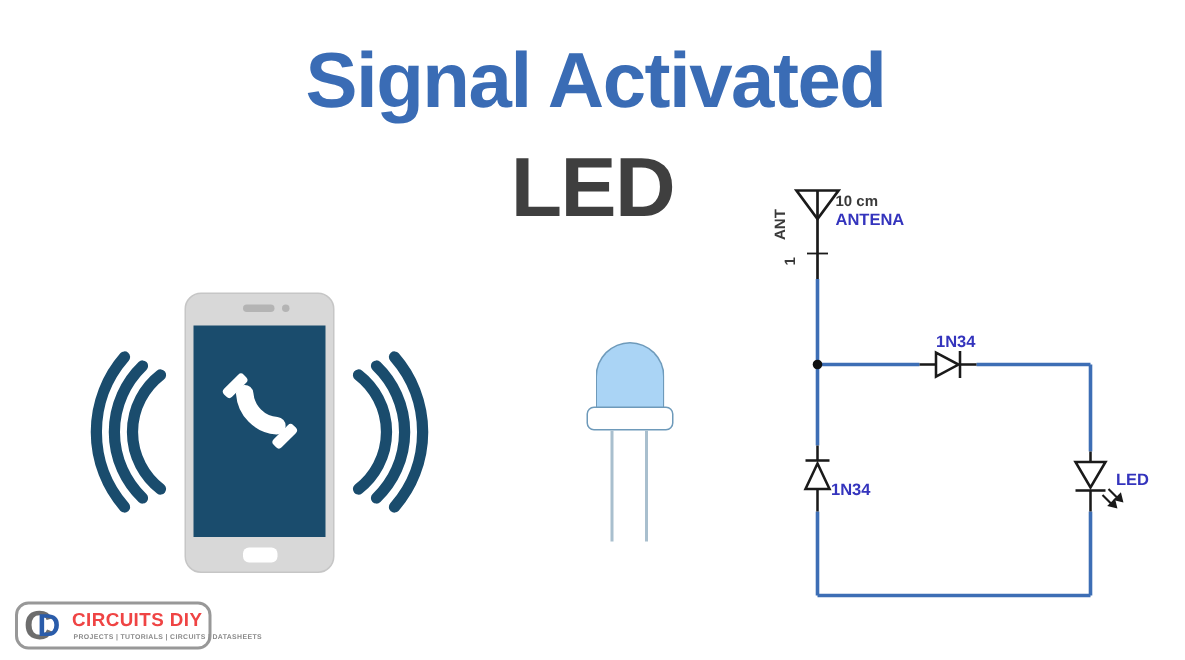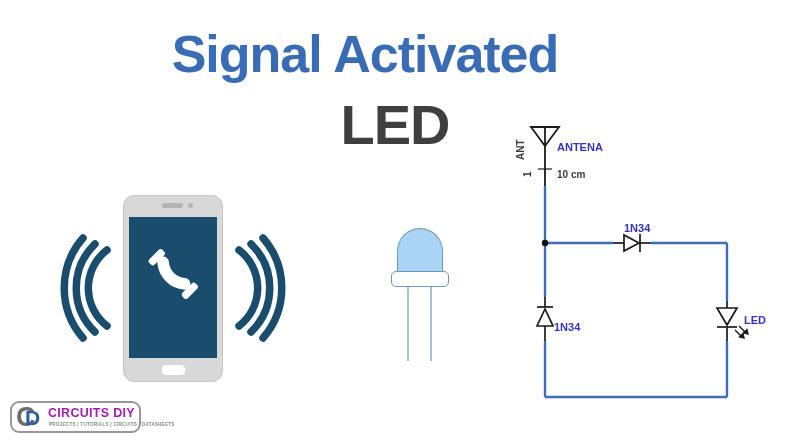--- a/index.html
+++ b/index.html
@@ -2,21 +2,21 @@
 <html><head>
 <meta charset="utf-8">
 <style>
   html,body{margin:0;padding:0;}
   body{width:790px;height:440px;background:#ffffff;overflow:hidden;
        font-family:"Liberation Sans",sans-serif;}
   #stage{position:relative;width:790px;height:440px;background:#fff;}
 
   
   .title-line1{position:absolute;top:24px;left:0;width:730px;text-align:center;
-    font-size:52px;font-weight:700;letter-spacing:-1px;color:#3a6cb5;margin:0;}
+    font-size:52px;font-weight:700;letter-spacing:-1px;color:#3a6cb5;margin:0;padding-left:32px;}
   .title-line2{position:absolute;top:92px;left:0;width:790px;text-align:center;
     font-size:56px;font-weight:700;letter-spacing:-1px;color:#3f3f3f;margin:0;}
 
   
   .phone-body{position:absolute;left:123px;top:195px;width:100px;height:187px;
     background:#d8d8d8;border:1px solid #c6c6c6;border-radius:11px;box-sizing:border-box;}
   .phone-screen{position:absolute;left:5px;top:21px;width:88px;height:141px;background:#1a4c6d;}
   .phone-speaker{position:absolute;left:38px;top:7px;width:21px;height:5px;background:#b4b4b4;border-radius:3px;}
   .phone-cam-dot{position:absolute;left:64px;top:7px;width:5px;height:5px;background:#b4b4b4;border-radius:50%;}
   .phone-home{position:absolute;left:38px;bottom:6px;width:23px;height:10px;background:#ffffff;border-radius:4px;}
@@ -38,21 +38,21 @@
   .sch-label.dark{color:#3a3a3a;font-weight:600;}
   .sch-label.small{font-size:10px;}
   .v-label{transform:rotate(-90deg);transform-origin:left bottom;height:10px;line-height:10px;}
 
   
   .logo-box{position:absolute;left:10px;top:401px;width:131px;height:32px;background:#fff;
     border:2px solid #989898;border-radius:9px;box-sizing:border-box;}
   .logo-c{position:absolute;left:4px;top:0px;font-size:27px;font-weight:700;color:#6d6d6d;line-height:28px;}
   .logo-d{position:absolute;left:13px;top:4px;font-size:21px;font-weight:700;color:#2a5caa;line-height:21px;}
   .logo-brand{position:absolute;left:36px;top:3px;font-size:12.5px;font-weight:700;
-    color:#a21caf;letter-spacing:0.3px;white-space:nowrap;}
+    color:#ef4444;letter-spacing:0.3px;white-space:nowrap;}
   .logo-tagline{position:absolute;left:37px;top:19px;font-size:4.6px;font-weight:700;
     color:#8a8a8a;letter-spacing:0.25px;white-space:nowrap;}
 </style>
 </head>
 <body>
 
 <div id="stage">
 
   <h1 class="title-line1">Signal Activated</h1>
   <h2 class="title-line2">LED</h2>
@@ -129,21 +129,21 @@
         <line x1="735" y1="330" x2="741" y2="336"></line>
         <polygon points="744,338 742.9,333.5 739.5,336.9"></polygon>
         <line x1="739" y1="326" x2="745" y2="332"></line>
         <polygon points="748,334 746.9,329.5 743.5,332.9"></polygon>
       </g>
     </g>
   </svg>
 
   <span class="sch-label dark small v-label" style="left:526px;top:150px;">ANT</span>
   <span class="sch-label dark small v-label" style="left:533px;top:167px;">1</span>
-  <span class="sch-label dark small" style="left:557px;top:129px;margin-top:40px;">10 cm</span>
+  <span class="sch-label dark small" style="left:557px;top:129px;">10 cm</span>
   <span class="sch-label" style="left:557px;top:141px;">ANTENA</span>
   <span class="sch-label" style="left:624px;top:222px;">1N34</span>
   <span class="sch-label" style="left:554px;top:321px;">1N34</span>
   <span class="sch-label" style="left:744px;top:314px;">LED</span>
 
   <div class="logo-box">
     <span class="logo-c">C</span>
     <span class="logo-d">D</span>
     <span class="logo-brand">CIRCUITS DIY</span>
     <span class="logo-tagline">PROJECTS | TUTORIALS | CIRCUITS | DATASHEETS</span>

